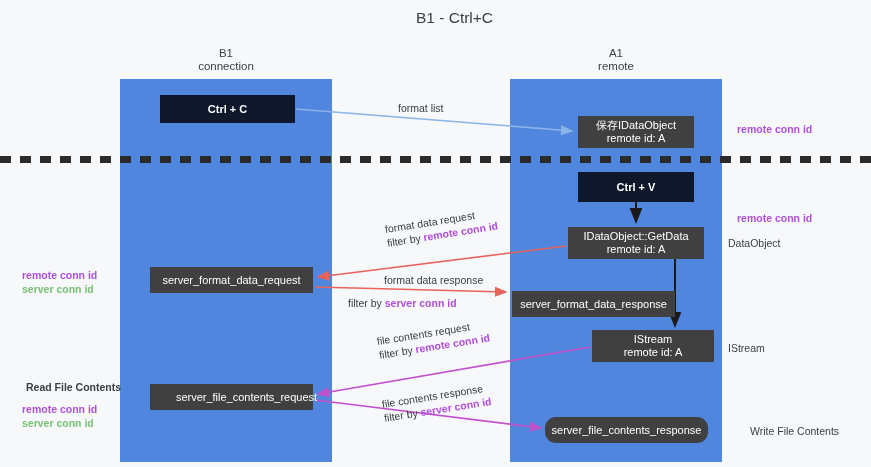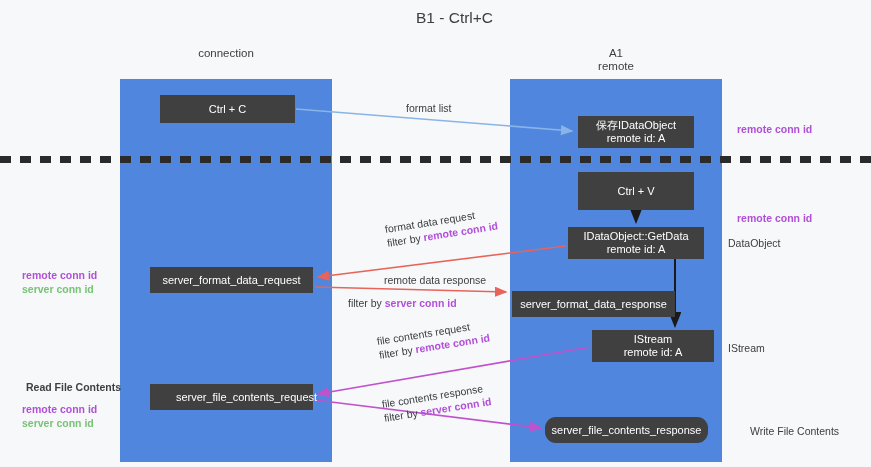--- a/index.html
+++ b/index.html
@@ -31,40 +31,40 @@
   #title span{display:block;padding-left:38px;}
 
   
   .node{
     position:absolute;display:flex;flex-direction:column;
     align-items:center;justify-content:center;
     color:#ffffff;font-size:11px;line-height:13px;text-align:center;
     box-sizing:border-box;padding:3px 6px;
   }
   .node .ln{display:block;white-space:nowrap;}
-  .green{background:#404040;}
+  .green{background:#0f172a;font-weight:bold;}
   .orange{background:#404040;}
 
   #n-ctrlc{left:160px;top:95px;width:135px;height:28px;}
   #n-dataobject{left:578px;top:116px;width:116px;height:32px;}
-  #n-ctrlv{left:578px;top:172px;width:116px;height:38px;}
+  #n-ctrlv{left:578px;top:172px;width:116px;height:30px;}
   #n-getdata{left:568px;top:227px;width:136px;height:32px;}
   #n-fmtreq{left:150px;top:267px;width:163px;height:26px;}
   #n-fmtresp{left:512px;top:279px;width:163px;height:26px;margin-top:12px;}
   #n-istream{left:592px;top:330px;width:122px;height:32px;}
   #n-filereq{left:150px;top:384px;width:163px;height:26px;padding-left:36px;}
   #n-fileresp{left:545px;top:417px;width:163px;height:26px;border-radius:11px;}
 
   
   .elabel{position:absolute;font-size:10.5px;line-height:14px;white-space:nowrap;color:#3c4043;}
   .elabel .hl-remote{color:#b14fd8;font-weight:bold;}
   .elabel .hl-server{color:#b14fd8;font-weight:bold;}
   .rot-up{transform:rotate(-9deg);transform-origin:left center;}
 
-  #lbl-formatlist{left:398px;top:101px;margin-left:8px;}
+  #lbl-formatlist{left:398px;top:101px;}
   #lbl-fmtreq{left:386px;top:222px;}
   #lbl-fmtresp{left:384px;top:273px;}
   #lbl-filereq{left:378px;top:334px;}
   #lbl-fileresp{left:383px;top:397px;}
 
   
   .ann{position:absolute;font-size:10.5px;line-height:14px;white-space:nowrap;}
   .ann .plain{color:#3c4043;display:block;}
   .ann .remote{color:#b14fd8;font-weight:bold;display:block;}
   .ann .server{color:#77c276;font-weight:bold;display:block;}
@@ -84,20 +84,21 @@
 </head>
 <body>
 
 <div id="stage">
 
   <div id="title">
     <span>B1 - Ctrl+C</span>
   </div>
 
   <div id="head-b1" class="lane-head">
+    <span class="l1">B1</span>
     <span class="l2">connection</span>
   </div>
   <div id="head-a1" class="lane-head">
     <span class="l1">A1</span>
     <span class="l2">remote</span>
   </div>
 
   <div id="lane-b1" class="lane"></div>
   <div id="lane-a1" class="lane"></div>
 
@@ -178,21 +179,21 @@
   <div id="lbl-formatlist" class="elabel">
     <span>format list</span>
   </div>
 
   <div id="lbl-fmtreq" class="elabel rot-up">
     <div>format data request</div>
     <div><span>filter by </span><span class="hl-remote">remote conn id</span></div>
   </div>
 
   <div id="lbl-fmtresp" class="elabel">
-    <div>remote data response</div>
+    <div>format data response</div>
     <div style="margin-top:9px;margin-left:-36px;"><span>filter by </span><span class="hl-server">server conn id</span></div>
   </div>
 
   <div id="lbl-filereq" class="elabel rot-up">
     <div>file contents request</div>
     <div><span>filter by </span><span class="hl-remote">remote conn id</span></div>
   </div>
 
   <div id="lbl-fileresp" class="elabel rot-up">
     <div>file contents response</div>

